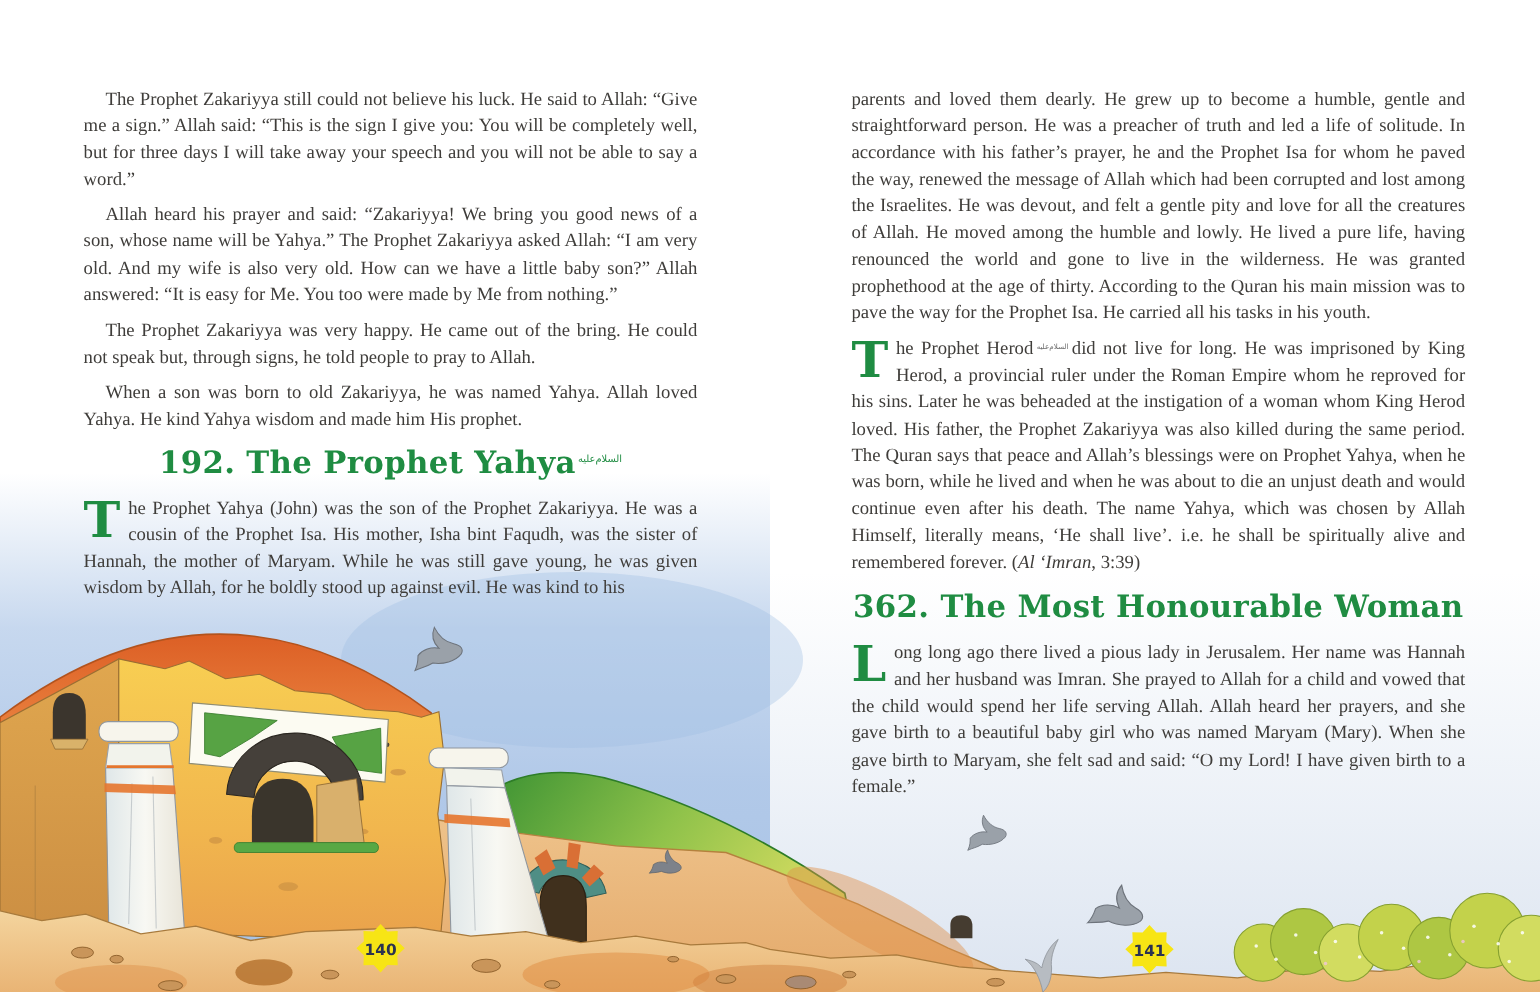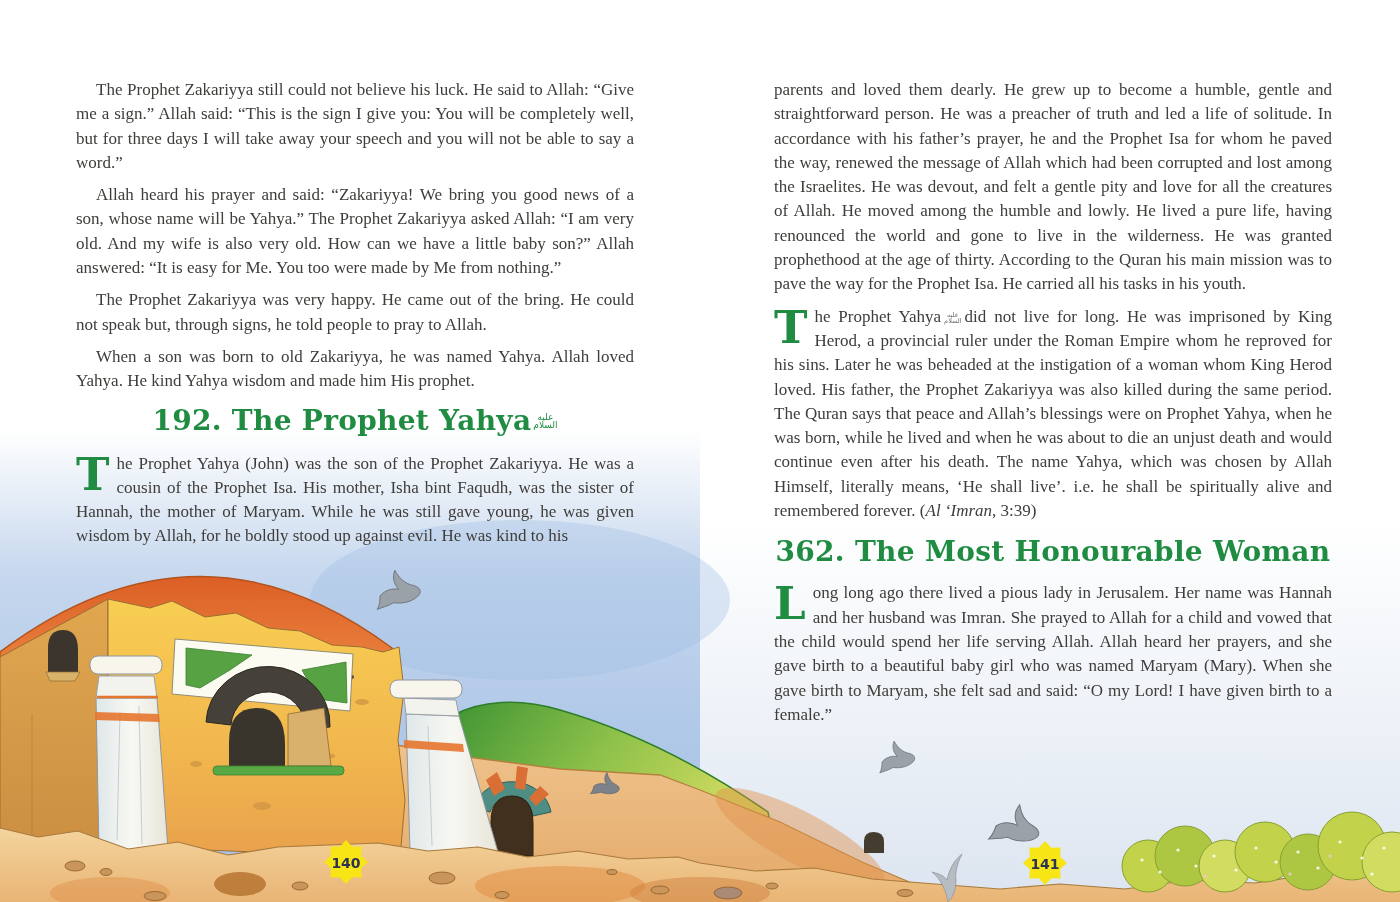--- a/index.html
+++ b/index.html
@@ -20,21 +20,21 @@
   h2{
     font-family:"DejaVu Serif",serif;font-weight:bold;color:#1f8c42;
     font-size:28px;line-height:34px;text-align:center;letter-spacing:.3px;
     margin:10px 0 12px 0;white-space:nowrap;
   }
   .drop{
     float:left;font-family:"DejaVu Serif",serif;font-weight:bold;color:#1f8c42;
     font-size:45px;line-height:38px;margin:4px 7px 0 0;
   }
   .hon{
-    display:inline-flex;flex-direction:column;align-items:center;
+    display:inline-flex;flex-direction:row;align-items:center;
     font-family:"DejaVu Sans",sans-serif;font-weight:normal;letter-spacing:0;
   }
   .hon-heading{font-size:9px;line-height:8.5px;color:#1f8c42;transform:translateY(-10px);margin-left:2px;}
   .hon-inline{font-size:6.5px;line-height:6px;color:#6a6a6a;transform:translateY(-5px);margin:0 3px;}
   .ref-italic{font-style:italic;}
 </style>
 </head>
 <body>
 
 <svg id="art" viewBox="0 0 1400 902" aria-hidden="true">
@@ -227,19 +227,19 @@
   <p class="indent">When a son was born to old Zakariyya, he was named Yahya. Allah loved Yahya. He kind Yahya wisdom and made him His prophet.</p>
   <h2><span>192. The Prophet Yahya</span><span class="hon hon-heading">
         <span>عليه</span>
         <span>السلام</span>
       </span></h2>
   <p><span class="drop">T</span><span>he Prophet Yahya (John) was the son of the Prophet Zakariyya. He was a cousin of the Prophet Isa. His mother, Isha bint Faqudh, was the sister of Hannah, the mother of Maryam. While he was still gave young, he was given wisdom by Allah, for he boldly stood up against evil. He was kind to his</span></p>
 </div>
 
 <div class="col" id="right-col">
   <p>parents and loved them dearly. He grew up to become a humble, gentle and straightforward person. He was a preacher of truth and led a life of solitude. In accordance with his father’s prayer, he and the Prophet Isa for whom he paved the way, renewed the message of Allah which had been corrupted and lost among the Israelites. He was devout, and felt a gentle pity and love for all the creatures of Allah. He moved among the humble and lowly. He lived a pure life, having renounced the world and gone to live in the wilderness. He was granted prophethood at the age of thirty. According to the Quran his main mission was to pave the way for the Prophet Isa. He carried all his tasks in his youth.</p>
-  <p><span class="drop">T</span><span>he Prophet Yahya</span><span class="hon hon-inline">
+  <p><span class="drop">T</span><span>he Prophet Herod</span><span class="hon hon-inline">
         <span>عليه</span>
         <span>السلام</span>
       </span><span>did not live for long. He was imprisoned by King Herod, a provincial ruler under the Roman Empire whom he reproved for his sins. Later he was beheaded at the instigation of a woman whom King Herod loved. His father, the Prophet Zakariyya was also killed during the same period. The Quran says that peace and Allah’s blessings were on Prophet Yahya, when he was born, while he lived and when he was about to die an unjust death and would continue even after his death. The name Yahya, which was chosen by Allah Himself, literally means, ‘He shall live’. i.e. he shall be spiritually alive and remembered forever. (</span><span class="ref-italic">Al ‘Imran</span><span>, 3:39)</span></p>
   <h2 style="margin-top:12px"><span>362. The Most Honourable Woman</span></h2>
   <p><span class="drop">L</span><span>ong long ago there lived a pious lady in Jerusalem. Her name was Hannah and her husband was Imran. She prayed to Allah for a child and vowed that the child would spend her life serving Allah. Allah heard her prayers, and she gave birth to a beautiful baby girl who was named Maryam (Mary). When she gave birth to Maryam, she felt sad and said: “O my Lord! I have given birth to a female.”</span></p>
 </div>
 
 </body></html>

